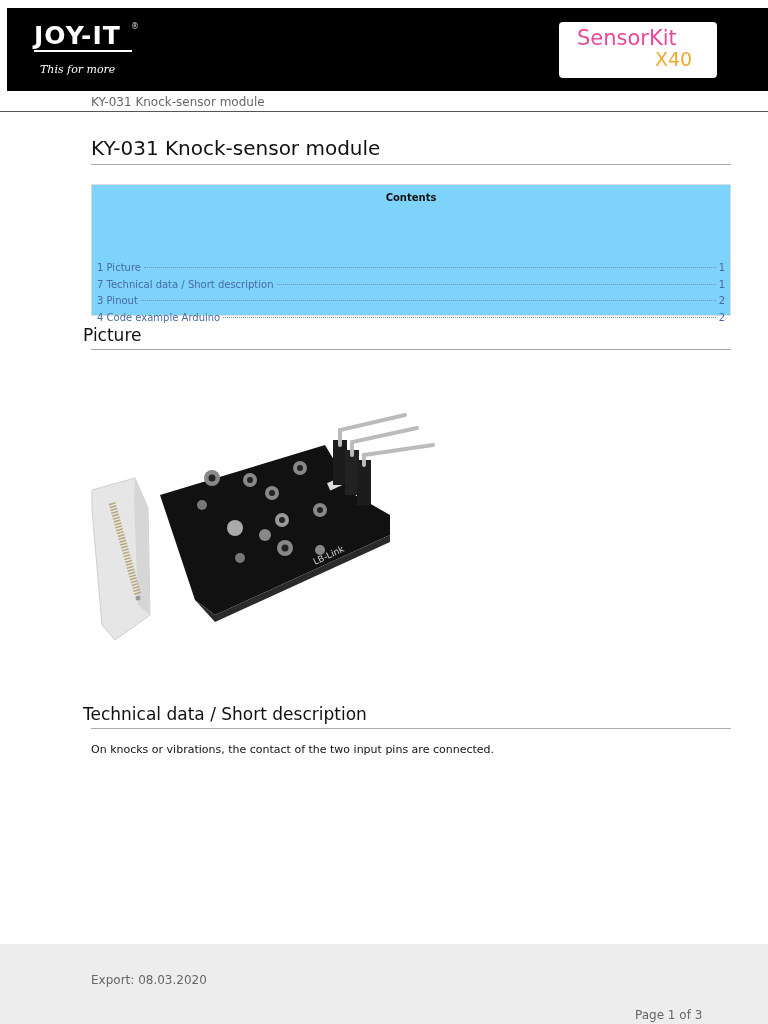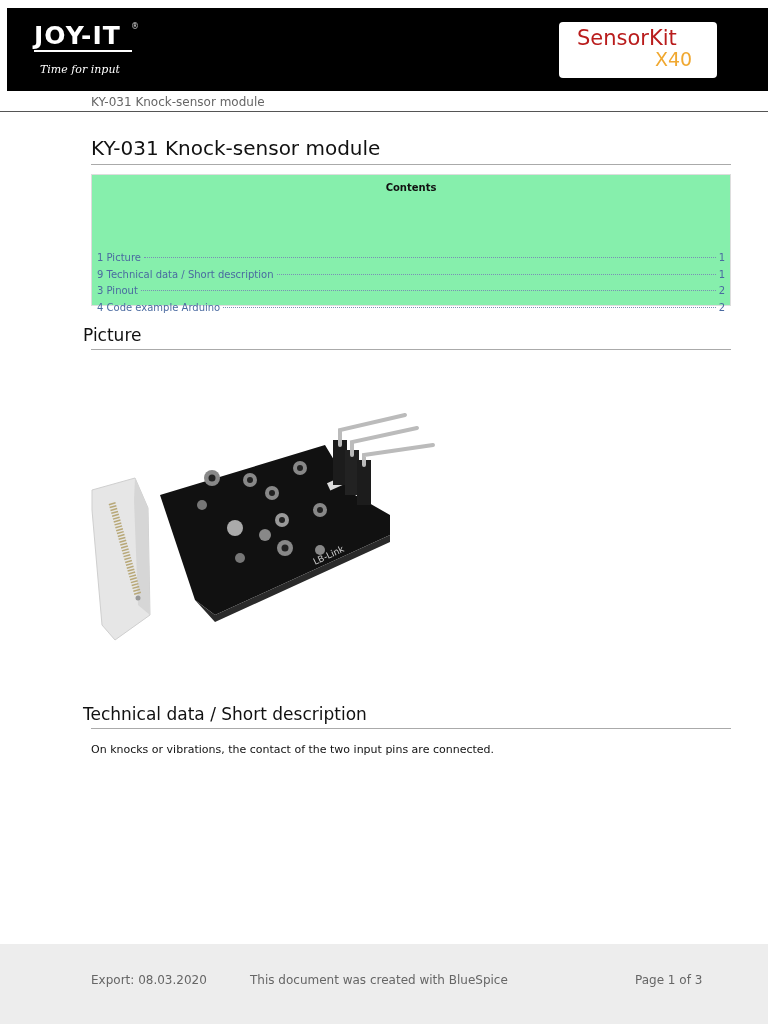--- a/index.html
+++ b/index.html
@@ -4,27 +4,27 @@
 <style>
   html,body{margin:0;padding:0;background:#fff;}
   body{width:768px;height:1024px;position:relative;overflow:hidden;font-family:"DejaVu Sans","Liberation Sans",sans-serif;color:#111;}
   .header{position:absolute;left:7px;top:8px;width:768px;height:83px;background:#000;}
   .logo{position:absolute;left:27px;top:14px;width:110px;height:60px;}
   .logo-word{position:absolute;left:0;top:0;font-family:"DejaVu Sans",sans-serif;font-weight:bold;font-size:25px;color:#fff;letter-spacing:1px;line-height:28px;}
   .logo-underline{position:absolute;left:0;top:28px;width:98px;height:2px;background:#fff;}
   .logo-reg{position:absolute;left:97px;top:0px;font-size:8px;color:#ddd;}
   .logo-tag{position:absolute;left:6px;top:41px;font-family:"DejaVu Serif",serif;font-style:italic;font-size:11px;color:#fff;}
   .brand-box{position:absolute;left:552px;top:14px;width:158px;height:56px;background:#fff;border-radius:4px;}
-  .brand-name{position:absolute;left:18px;top:4px;font-size:21px;color:#b91c1c;font-family:"DejaVu Sans",sans-serif;text-align:right;}
+  .brand-name{position:absolute;left:18px;top:4px;font-size:21px;color:#ec4899;font-family:"DejaVu Sans",sans-serif;text-align:right;}
   .brand-model{position:absolute;left:96px;top:26px;font-size:19px;color:#f0a830;font-family:"DejaVu Sans",sans-serif;}
   .running-title{position:absolute;left:91px;top:95px;font-size:12px;color:#666;}
   .running-rule{position:absolute;left:0;top:111px;width:768px;height:1px;background:#555;}
   .page-title{position:absolute;left:91px;top:136px;font-size:20px;color:#111;}
   .title-rule{position:absolute;left:91px;top:164px;width:640px;height:1px;background:#aaa;}
-  .toc{position:absolute;left:91px;top:174px;width:638px;height:130px;background:#86efac;border:1px solid #ddd;}
+  .toc{position:absolute;left:91px;top:184px;width:638px;height:130px;background:#7dd3fc;border:1px solid #ddd;}
   .toc-title{position:absolute;left:0;top:7px;width:100%;text-align:center;font-size:10px;font-weight:bold;color:#111;}
   .toc-list{position:absolute;left:5px;top:33px;width:628px;}
   .toc-row{display:flex;align-items:baseline;height:16.7px;font-size:10px;color:#4a6aa0;}
   .toc-label{white-space:nowrap;margin-top:44px;}
   .toc-dots{flex:1;border-bottom:1px dotted #7a8fb5;margin:0 3px;position:relative;top:-3px;}
   .toc-page{white-space:nowrap;}
   .section-heading{position:absolute;left:83px;font-size:17px;color:#111;}
   .section-rule{position:absolute;left:91px;width:640px;height:1px;background:#aaa;}
   .photo{position:absolute;left:90px;top:400px;width:360px;height:245px;}
   .body-text{position:absolute;left:91px;top:743px;font-size:11px;color:#111;}
@@ -32,21 +32,21 @@
   .footer span{position:absolute;top:29px;font-size:12px;color:#666;}
 </style>
 </head>
 <body>
 
 <div class="header">
   <div class="logo">
     <div class="logo-word">JOY-IT</div>
     <div class="logo-underline"></div>
     <div class="logo-reg">®</div>
-    <div class="logo-tag">Time for input</div>
+    <div class="logo-tag">This for more</div>
   </div>
   <div class="brand-box">
     <div class="brand-name">SensorKit</div>
     <div class="brand-model">X40</div>
   </div>
 </div>
 
 <div class="running-title">KY-031 Knock-sensor module</div>
 <div class="running-rule"></div>
 
@@ -55,21 +55,21 @@
 
 <div class="toc">
   <div class="toc-title">Contents</div>
   <div class="toc-list">
     <div class="toc-row">
       <span class="toc-label">1 Picture</span>
       <span class="toc-dots"></span>
       <span class="toc-page">1</span>
     </div>
     <div class="toc-row">
-      <span class="toc-label">9 Technical data / Short description</span>
+      <span class="toc-label">7 Technical data / Short description</span>
       <span class="toc-dots"></span>
       <span class="toc-page">1</span>
     </div>
     <div class="toc-row">
       <span class="toc-label">3 Pinout</span>
       <span class="toc-dots"></span>
       <span class="toc-page">2</span>
     </div>
     <div class="toc-row">
       <span class="toc-label">4 Code example Arduino</span>
@@ -123,15 +123,14 @@
   <line x1="22" y1="103" x2="48" y2="195" stroke="#b8a878" stroke-width="7" stroke-dasharray="1.5,1.5"></line>
   <circle cx="48" cy="198" r="2.5" fill="#999"></circle>
 </svg>
 
 <div class="section-heading" style="top:704px;">Technical data / Short description</div>
 <div class="section-rule" style="top:728px;"></div>
 <div class="body-text">On knocks or vibrations, the contact of the two input pins are connected.</div>
 
 <div class="footer">
   <span style="left:91px;">Export: 08.03.2020</span>
-  <span style="left:250px;">This document was created with BlueSpice</span>
-  <span style="left:635px;">Page 1 of 3</span>
+  <span style="left:635px;margin-top:35px;">Page 1 of 3</span>
 </div>
 
 </body></html>

